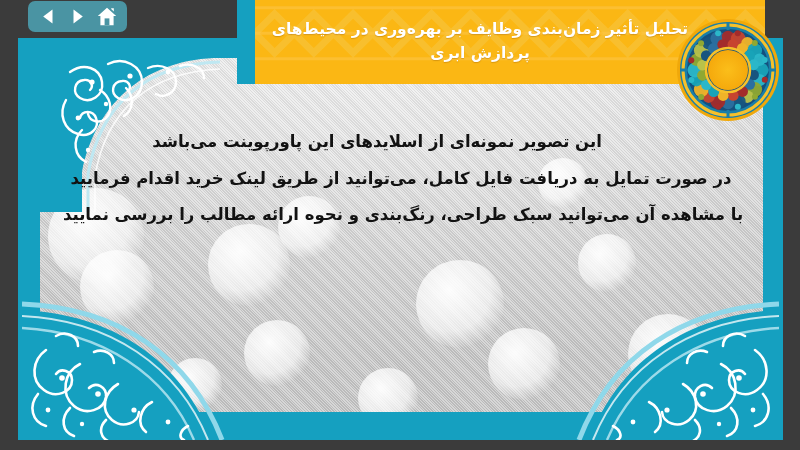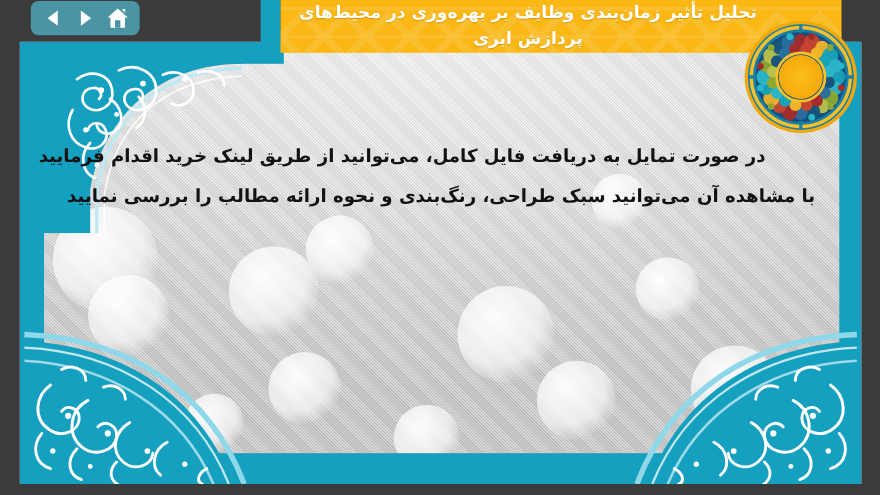--- a/index.html
+++ b/index.html
@@ -65,21 +65,21 @@
   
   .orn{ position:absolute; pointer-events:none; }
   #orn-tl{ left:12px;  top:4px;   width:190px; height:170px; }
   #orn-bl{ left:4px;   bottom:0;  width:300px; height:150px; }
   #orn-br{ right:4px;  bottom:0;  width:300px; height:150px; }
 
   
   #title-band{
     position:absolute;
     left:237px; top:0px;
-    width:528px; height:48px;
+    width:528px; height:84px;
     z-index:20;
     display:flex;
   }
   #title-tab{
     width:18px; height:100%;
     background:#15a0c0;
     flex:none;
   }
   #title-plate{
     flex:1; height:100%;
@@ -260,20 +260,21 @@
           <circle cx="76" cy="104" r="2.8"></circle>
         <circle cx="112" cy="120" r="2.6"></circle>
           <circle cx="26" cy="120" r="2.4"></circle>
         <circle cx="146" cy="132" r="2.4"></circle>
           <circle cx="60" cy="134" r="2.2"></circle>
       </g>
     </g>
   </svg>
 
   <div id="body-copy">
+    <div class="line">این تصویر نمونه‌ای از اسلایدهای این پاورپوینت می‌باشد</div>
     <div class="line">در صورت تمایل به دریافت فایل کامل، می‌توانید از طریق لینک خرید اقدام فرمایید</div>
     <div class="line">با مشاهده آن می‌توانید سبک طراحی، رنگ‌بندی و نحوه ارائه مطالب را بررسی نمایید</div>
   </div>
 </div>
 
 <div id="title-band">
   <div id="title-tab"></div>
   <div id="title-plate">
     <svg id="title-pattern" viewBox="0 0 520 64" preserveAspectRatio="none">
       <g stroke="#f7c84a" stroke-width="7" fill="none" opacity=".9">

